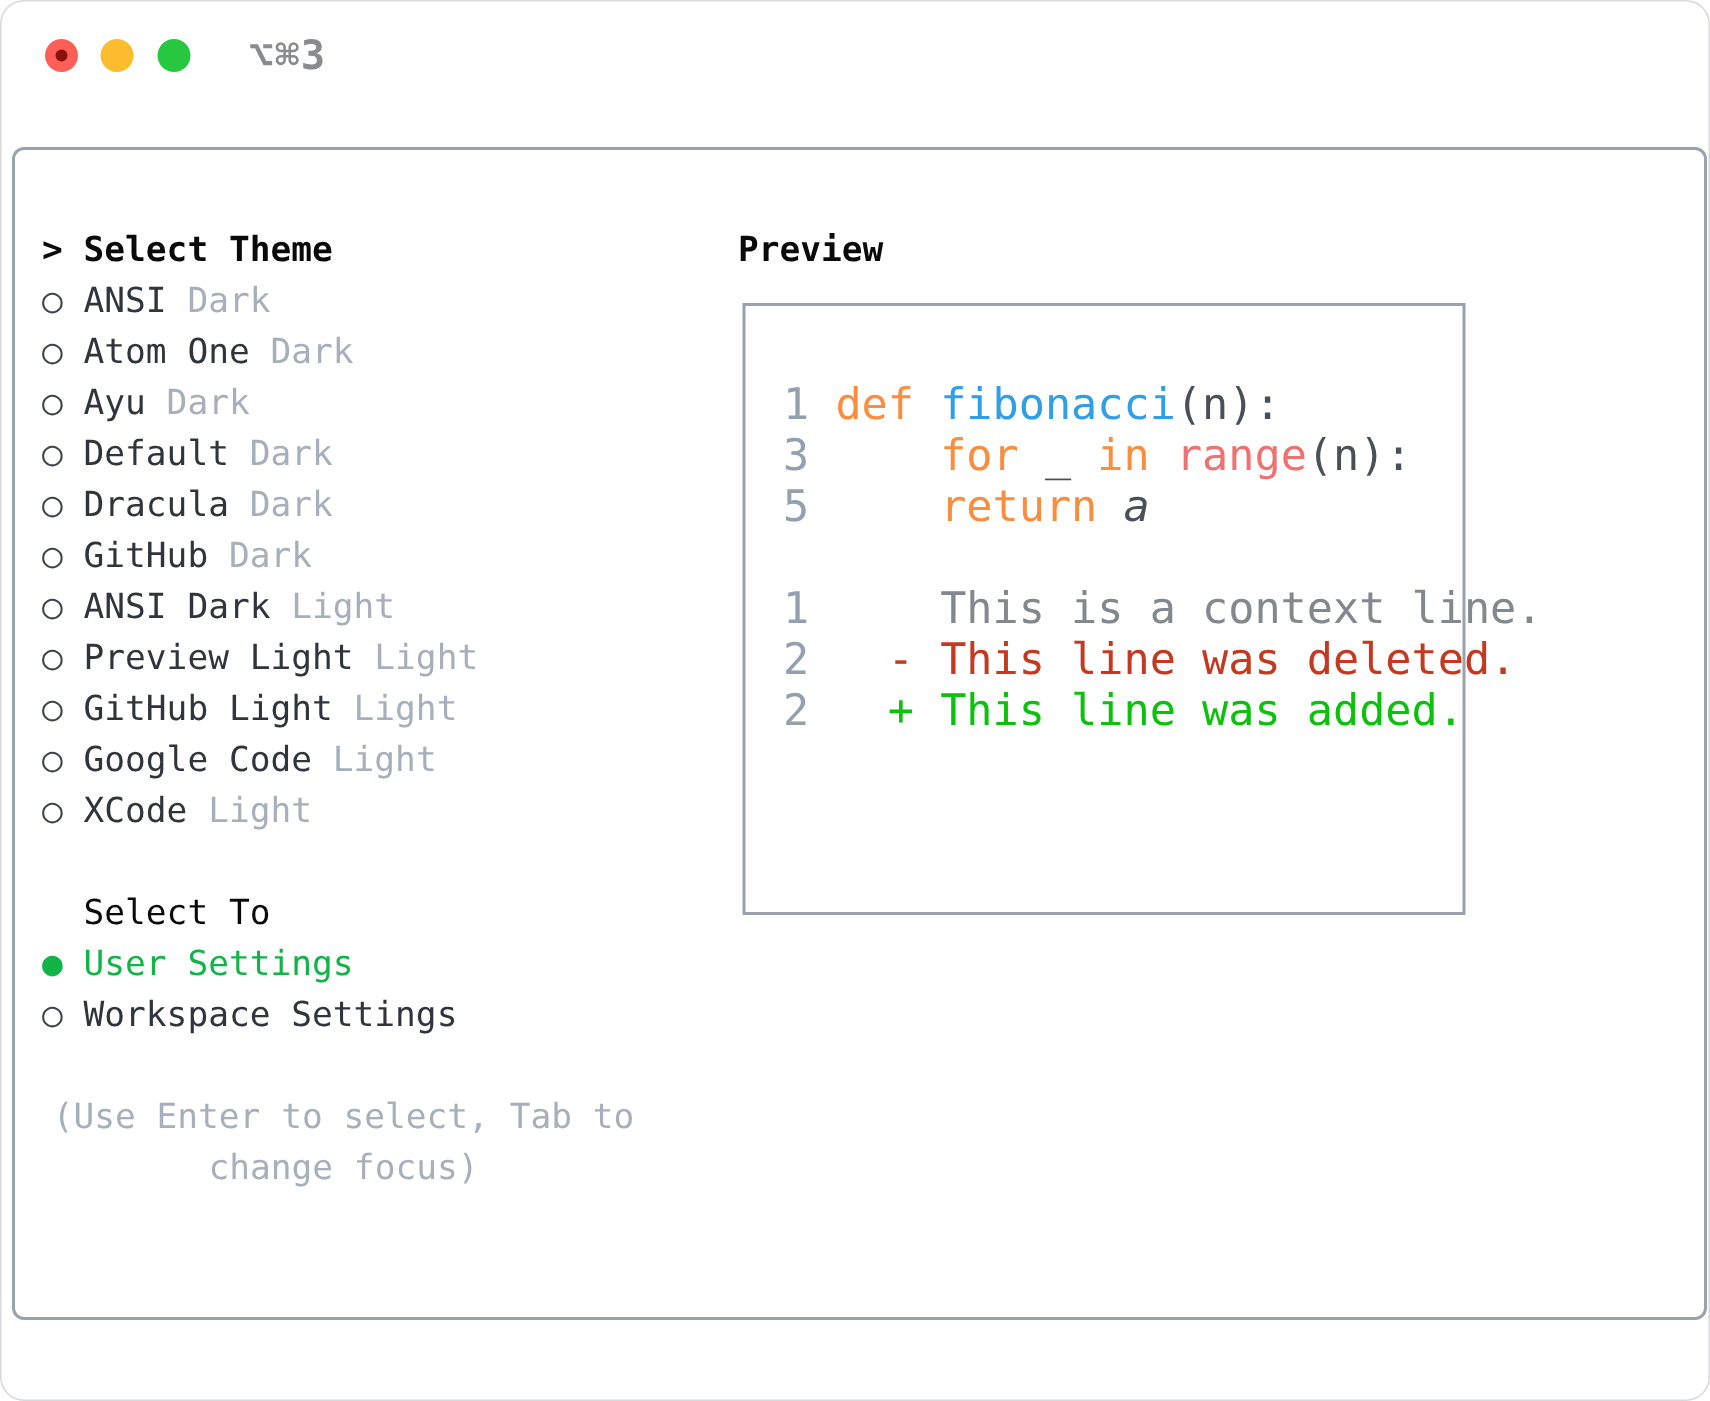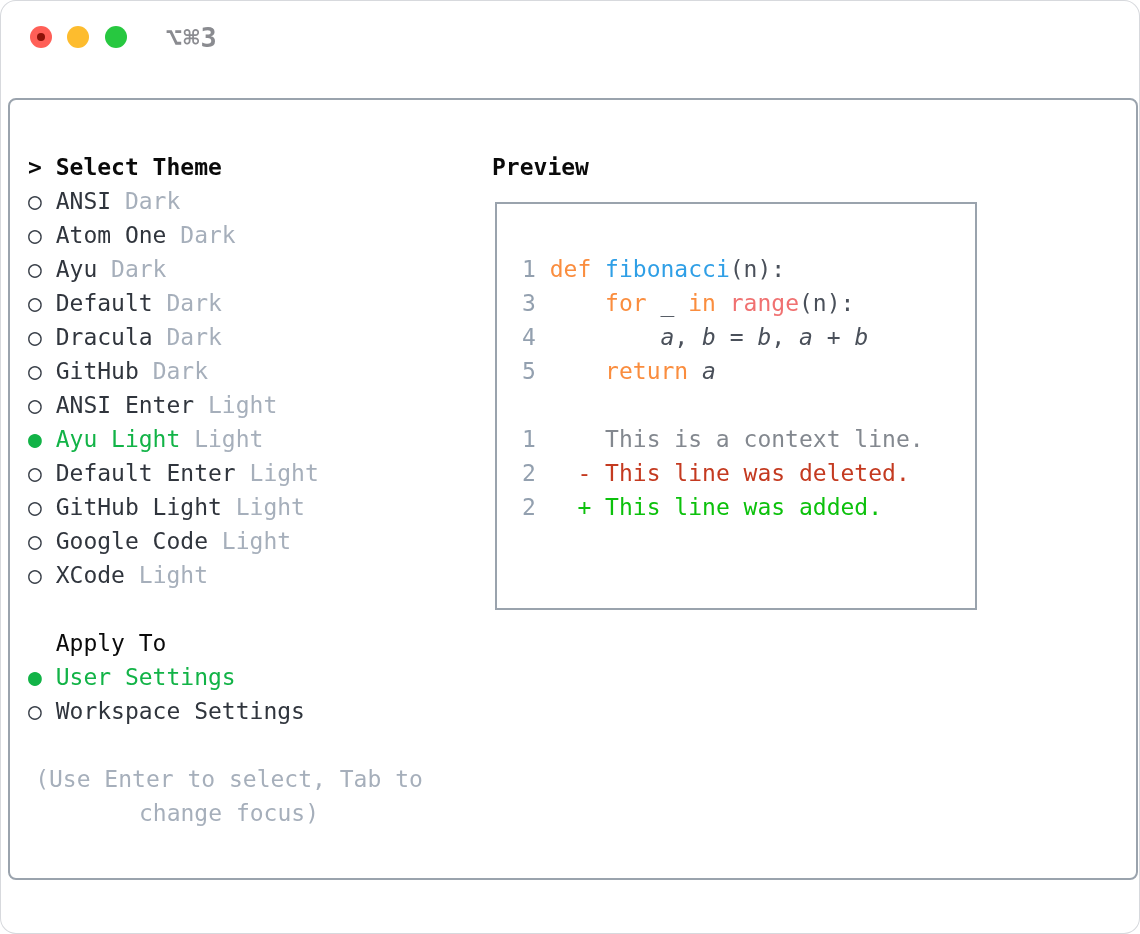--- a/index.html
+++ b/index.html
@@ -52,21 +52,21 @@
 
   
   .preview-title {
     position:absolute; left:482px; top:50px; height:34px; line-height:34px;
     font-size:23px; font-weight:bold; color:var(--header_black,#0a0a0a);
   }
   .preview-box {
     position:absolute; left:485px; top:102px; width:482px; height:408px;
     border:2px solid var(--border_gray,#9aa3ad); background:#ffffff;
   }
-  .codewrap { position:absolute; left:25px; top:48px; font-size:23px; }
+  .codewrap { position:absolute; left:25px; top:48px; font-size:29px; }
   .codeline { height:34px; line-height:34px; white-space:pre; }
   .t-num { color:var(--c_num,#93a0af); }
   .t-kw  { color:var(--c_kw,#fa8d3e); }
   .t-fn  { color:var(--c_fn,#2f9fe6); }
   .t-pl  { color:var(--c_plain,#4a505a); }
   .t-var { color:var(--c_plain,#4a505a); font-style:italic; }
   .t-lit { color:var(--c_lit,#a37acc); }
   .t-sp2 { color:var(--c_special,#f07171); }
   .t-ctx { color:var(--c_ctx,#83888f); }
   .t-del { color:var(--c_del,#c43a20); }
@@ -90,43 +90,41 @@
 
     <div class="leftcol">
       <div class="line hline"><span class="marker">&gt;</span><span>Select Theme</span></div>
       <div id="theme-rows">
           <div class="line row"><span class="marker">○</span><span class="name">ANSI</span><span class="tag"> Dark</span></div>
           <div class="line row"><span class="marker">○</span><span class="name">Atom One</span><span class="tag"> Dark</span></div>
           <div class="line row"><span class="marker">○</span><span class="name">Ayu</span><span class="tag"> Dark</span></div>
           <div class="line row"><span class="marker">○</span><span class="name">Default</span><span class="tag"> Dark</span></div>
           <div class="line row"><span class="marker">○</span><span class="name">Dracula</span><span class="tag"> Dark</span></div>
           <div class="line row"><span class="marker">○</span><span class="name">GitHub</span><span class="tag"> Dark</span></div>
-          <div class="line row"><span class="marker">○</span><span class="name">ANSI Enter</span><span class="tag"> Light</span></div>
-          <div class="line row selected"><span class="marker">●</span><span class="name">Ayu Light</span><span class="tag"> Light</span></div>
-          <div class="line row"><span class="marker">○</span><span class="name">Default Enter</span><span class="tag"> Light</span></div>
+          <div class="line row"><span class="marker">○</span><span class="name">ANSI Dark</span><span class="tag"> Light</span></div>
+          <div class="line row"><span class="marker">○</span><span class="name">Preview Light</span><span class="tag"> Light</span></div>
           <div class="line row"><span class="marker">○</span><span class="name">GitHub Light</span><span class="tag"> Light</span></div>
           <div class="line row"><span class="marker">○</span><span class="name">Google Code</span><span class="tag"> Light</span></div>
           <div class="line row"><span class="marker">○</span><span class="name">XCode</span><span class="tag"> Light</span></div>
         </div>
       <div class="spacer"></div>
-      <div class="line applyhdr">Apply To</div>
+      <div class="line applyhdr">Select To</div>
       <div id="apply-rows">
           <div class="line row selected"><span class="marker">●</span><span class="name">User Settings</span></div>
           <div class="line row"><span class="marker">○</span><span class="name">Workspace Settings</span></div>
         </div>
       <div class="hint">(Use Enter to select, Tab to change focus)</div>
     </div>
 
     <div class="preview-title">Preview</div>
 
     <div class="preview-box">
       <div class="codewrap" id="code-lines">
           <div class="codeline"><span class="t-num">1 </span><span class="t-kw">def</span><span class="t-pl"> </span><span class="t-fn">fibonacci</span><span class="t-pl">(n):</span></div>
           <div class="codeline"><span class="t-num">3 </span><span class="t-pl">    </span><span class="t-kw">for</span><span class="t-pl"> _ </span><span class="t-kw">in</span><span class="t-pl"> </span><span class="t-sp2">range</span><span class="t-pl">(n):</span></div>
-          <div class="codeline"><span class="t-num">4 </span><span class="t-pl">        </span><span class="t-var">a</span><span class="t-pl">, </span><span class="t-var">b</span><span class="t-pl"> = </span><span class="t-var">b</span><span class="t-pl">, </span><span class="t-var">a</span><span class="t-pl"> + </span><span class="t-var">b</span></div>
           <div class="codeline"><span class="t-num">5 </span><span class="t-pl">    </span><span class="t-kw">return</span><span class="t-pl"> </span><span class="t-var">a</span></div>
           <div class="codeline">&nbsp;</div>
           <div class="codeline"><span class="t-num">1 </span><span class="t-ctx">    This is a context line.</span></div>
           <div class="codeline"><span class="t-num">2 </span><span class="t-pl">  </span><span class="t-del">- This line was deleted.</span></div>
           <div class="codeline"><span class="t-num">2 </span><span class="t-pl">  </span><span class="t-add">+ This line was added.</span></div>
         </div>
     </div>
 
   </div>
 </div>

